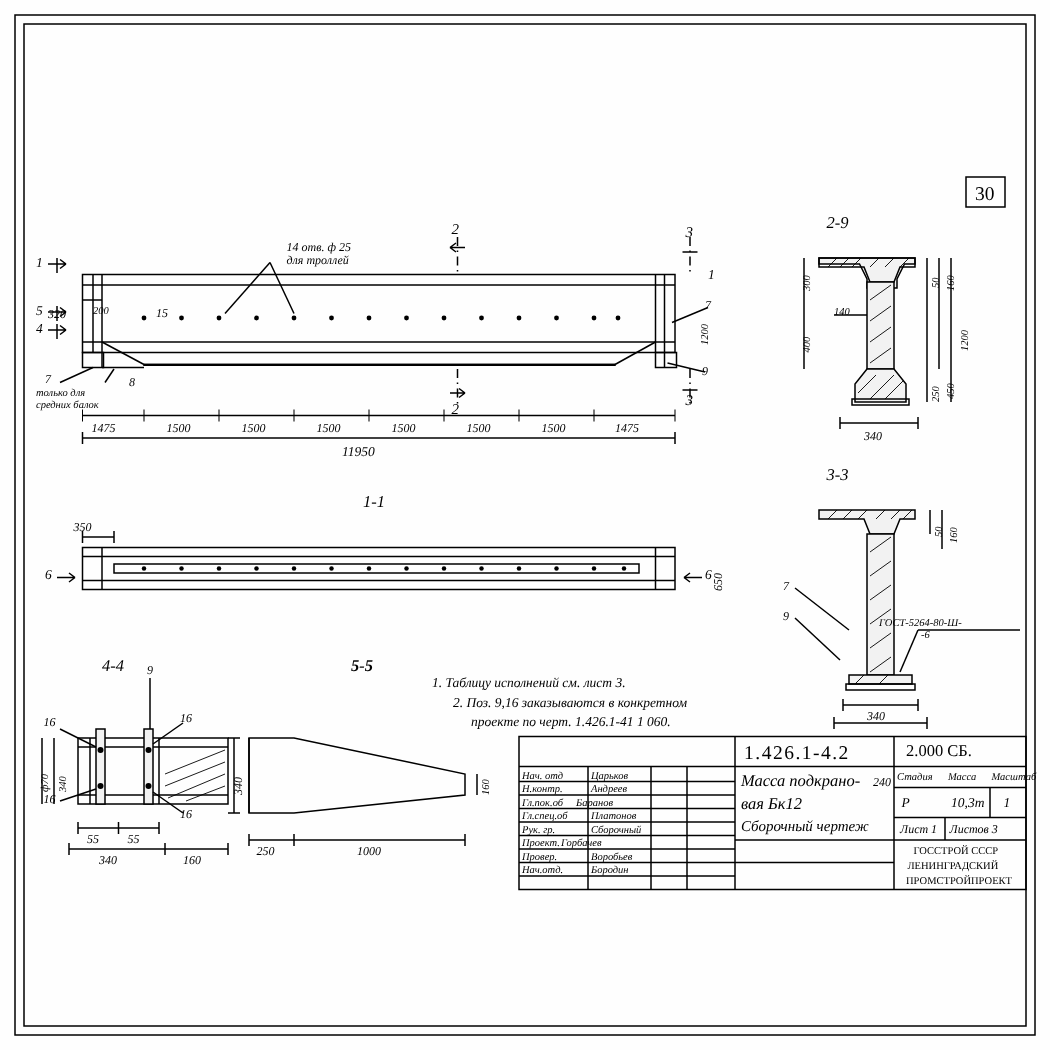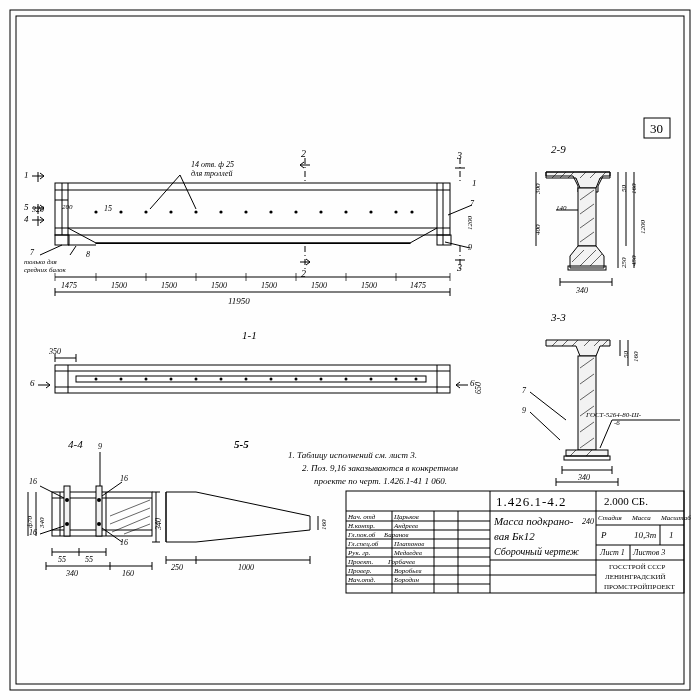--- a/index.html
+++ b/index.html
@@ -421,21 +421,21 @@
 
   <div class="txt t7 it" style="left:348px;top:513px;">Нач. отд</div>
   <div class="txt t7 it" style="left:394px;top:513px;">Царьков</div>
   <div class="txt t7 it" style="left:348px;top:522px;">Н.контр.</div>
   <div class="txt t7 it" style="left:394px;top:522px;">Андреев</div>
   <div class="txt t7 it" style="left:348px;top:531px;">Гл.пок.об</div>
   <div class="txt t7 it" style="left:384px;top:531px;">Баранов</div>
   <div class="txt t7 it" style="left:348px;top:540px;">Гл.спец.об</div>
   <div class="txt t7 it" style="left:394px;top:540px;">Платонов</div>
   <div class="txt t7 it" style="left:348px;top:549px;">Рук. гр.</div>
-  <div class="txt t7 it" style="left:394px;top:549px;">Медведев</div>
+  <div class="txt t7 it" style="left:394px;top:549px;">Сборочный</div>
   <div class="txt t7 it" style="left:348px;top:558px;">Проект.</div>
-  <div class="txt t7 it" style="left:388px;top:558px;font-style:italic;">Горбачев</div>
+  <div class="txt t7 it" style="left:374px;top:558px;font-style:italic;">Горбачев</div>
   <div class="txt t7 it" style="left:348px;top:567px;">Провер.</div>
   <div class="txt t7 it" style="left:394px;top:567px;">Воробьев</div>
   <div class="txt t7 it" style="left:348px;top:576px;">Нач.отд.</div>
   <div class="txt t7 it" style="left:394px;top:576px;">Бородин</div>
 
 </div>
 
 </body></html>

